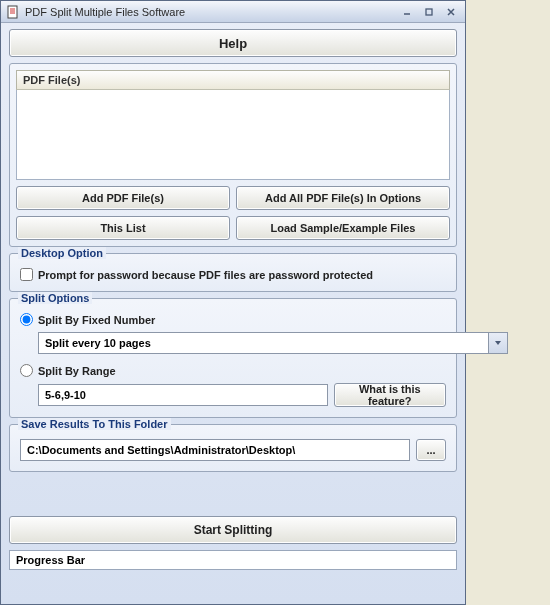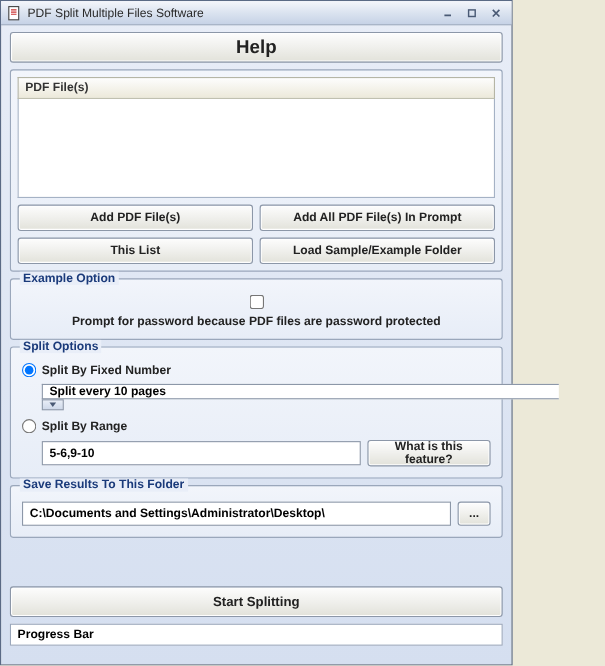--- a/index.html
+++ b/index.html
@@ -69,21 +69,21 @@
     text-align: center;
     display: flex;
     align-items: center;
     justify-content: center;
     box-sizing: border-box;
     cursor: default;
   }
   .help-btn {
     width: 100%;
     height: 28px;
-    font-size: 17px;
+    font-size: 13px;
     margin-bottom: 6px;
   }
   .files-panel {
     border: 1px solid #9aa7bb;
     border-radius: 3px;
     background: linear-gradient(to bottom, #f2f5fb 0%, #e7edf7 100%);
     padding: 6px;
     box-sizing: border-box;
     margin-bottom: 6px;
   }
@@ -135,33 +135,32 @@
   }
   .check-row, .radio-row {
     display: flex;
     align-items: center;
     gap: 5px;
     font-size: 11px;
     font-weight: bold;
     color: #222;
     margin-bottom: 6px;
   }
-  .check-row:last-child, .radio-row:last-child { margin-bottom: 0; flex-direction: column; }
+  .check-row:last-child, .radio-row:last-child { margin-bottom: 0; }
   input[type=checkbox], input[type=radio] {
     margin: 0;
     width: 13px;
     height: 13px;
   }
   .combo {
     display: flex;
     width: 470px;
     height: 22px;
     margin-left: 18px;
     margin-bottom: 10px;
-    flex-direction: column;
   }
   .combo-input {
     flex: 1;
     border: 1px solid #8c97a8;
     border-right: none;
     background: #fff;
     padding: 0 6px;
     font-family: Tahoma, sans-serif;
     font-size: 11px;
     font-weight: bold;
@@ -265,30 +264,30 @@
 
   <div class="client">
 
     <div class="btn help-btn">Help</div>
 
     <div class="files-panel">
       <div class="list-header">PDF File(s)</div>
       <div class="list-body"></div>
       <div class="btn-row">
         <div class="btn btn-half">Add PDF File(s)</div>
-        <div class="btn btn-half">Add All PDF File(s) In Prompt</div>
+        <div class="btn btn-half">Add All PDF File(s) In Options</div>
       </div>
       <div class="btn-row">
         <div class="btn btn-half">This List</div>
-        <div class="btn btn-half">Load Sample/Example Folder</div>
+        <div class="btn btn-half">Load Sample/Example Files</div>
       </div>
     </div>
 
     <div class="groupbox">
-      <div class="legend">Example Option</div>
+      <div class="legend">Desktop Option</div>
       <label class="check-row">
         <input type="checkbox" style="">
         <span>Prompt for password because PDF files are password protected</span>
       </label>
     </div>
 
     <div class="groupbox">
       <div class="legend">Split Options</div>
 
       <label class="radio-row">

